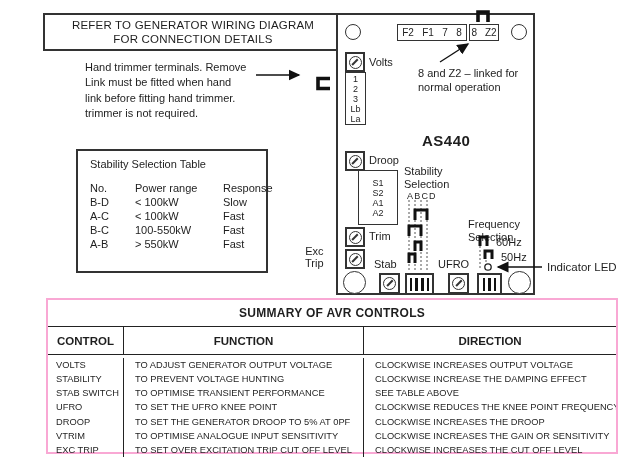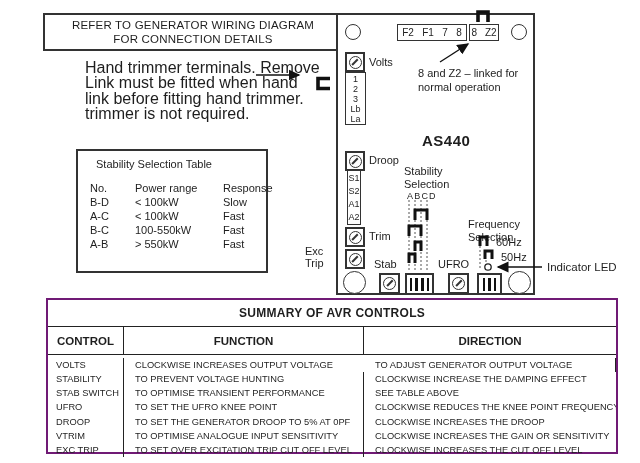--- a/index.html
+++ b/index.html
@@ -7,50 +7,50 @@
     position:relative;width:640px;height:463px;background:#ffffff;overflow:hidden;
     font-family:"Liberation Sans",sans-serif;color:#1e1e1e;
   }
   .abs{position:absolute;}
   
   .refer-box{
     left:43px;top:13px;width:300px;height:38px;border:2px solid #333;box-sizing:border-box;
     display:flex;flex-direction:column;align-items:center;justify-content:center;
     font-size:11.5px;line-height:14px;text-align:center;letter-spacing:.2px;
   }
-  .hand-note{left:85px;top:60px;font-size:16px;line-height:15.3px;}
+  .hand-note{left:85px;top:60px;font-size:11px;line-height:15.3px;}
   
   .stabtable{
     left:76px;top:149px;width:192px;height:124px;border:2px solid #333;box-sizing:border-box;
     padding:7px 0 0 12px;font-size:11px;
   }
-  .stabtable .st-title{margin-bottom:11px;margin-left:6px;}
+  .stabtable .st-title{margin-bottom:11px;}
   .st-grid{display:grid;grid-template-columns:45px 88px auto;line-height:14px;}
   .st-head{margin-bottom:0;}
   
-  .exc{left:305px;top:246px;font-size:11px;line-height:11.5px;text-align:left;}
+  .exc{left:305px;top:246px;font-size:11px;line-height:11.5px;text-align:right;}
   
   .board{left:336px;top:13px;width:199px;height:282px;border:2px solid #333;box-sizing:border-box;background:#fff;}
   .hole{border:1.6px solid #333;border-radius:50%;background:#fff;box-sizing:border-box;}
   .tstrip{border:1.5px solid #333;box-sizing:border-box;display:flex;align-items:center;justify-content:space-around;font-size:10px;}
   .tblock{border:1.5px solid #333;box-sizing:border-box;display:flex;flex-direction:column;align-items:center;justify-content:space-around;font-size:9px;padding:1px 0;}
   .pot{width:20px;height:20px;border:2px solid #333;box-sizing:border-box;display:flex;align-items:center;justify-content:center;background:#fff;}
   .dial{width:13px;height:13px;border:1.6px solid #333;border-radius:50%;box-sizing:border-box;position:relative;}
   .dial::after{content:"";position:absolute;left:4.7px;top:1px;width:1.6px;height:8px;background:#333;transform:rotate(45deg);}
   .conn{border:2px solid #333;box-sizing:border-box;display:flex;align-items:center;justify-content:center;gap:3px;background:#fff;}
   .conn .pin{width:2.6px;height:13px;background:#111;}
   .blabel{font-size:11px;line-height:13px;}
   .small{font-size:11px;}
   .as440{font-size:15px;font-weight:600;letter-spacing:.5px;}
   .abcd{font-size:9px;letter-spacing:1.2px;}
   .led-label{left:547px;top:261px;font-size:11.5px;}
   
   .overlay{position:absolute;left:0;top:0;width:640px;height:463px;pointer-events:none;}
   
-  .summary{left:46px;top:298px;width:572px;height:156px;border:2px solid #701a75;box-sizing:border-box;background:#fff;}
+  .summary{left:46px;top:298px;width:572px;height:156px;border:2px solid #f9a8d4;box-sizing:border-box;background:#fff;}
   .sum-title{height:26px;border-bottom:1.6px solid #222;display:flex;align-items:center;justify-content:center;font-weight:bold;font-size:12px;letter-spacing:.3px;}
   .sum-head{display:grid;grid-template-columns:76px 240px auto;height:27px;border-bottom:1.6px solid #222;font-weight:bold;font-size:11.5px;}
   .sum-head > div{display:flex;align-items:center;justify-content:center;}
   .sum-body{display:grid;grid-template-columns:76px 240px auto;font-size:9.3px;padding-top:3px;}
   .sum-body .cell{line-height:14.2px;white-space:nowrap;overflow:hidden;}
   .c1{padding-left:8px;}
   .c2{padding-left:11px;}
   .c3{padding-left:11px;}
   .vline1,.vline2{border-right:1.4px solid #222;}
 </style>
@@ -140,21 +140,21 @@
       <div>normal operation</div>
     </div>
 
     <div class="abs as440" style="left:84px;top:117px;">AS440</div>
 
     <div class="abs pot" style="left:7px;top:136px;">
         <div class="dial"></div>
       </div>
     <div class="abs blabel" style="left:31px;top:139px;">Droop</div>
 
-    <div class="abs tblock" style="left:9px;top:155px;width:14px;height:55px;">
+    <div class="abs tblock" style="left:20px;top:155px;width:40px;height:55px;justify-content:center;">
       <span>S1</span>
       <span>S2</span>
       <span>A1</span>
       <span>A2</span>
     </div>
 
     <div class="abs blabel" style="left:66px;top:150px;">
       <div>Stability</div>
       <div>Selection</div>
     </div>
@@ -237,22 +237,22 @@
 
   <div class="abs summary">
     <div class="sum-title">SUMMARY OF AVR CONTROLS</div>
     <div class="sum-head">
       <div class="vline1">CONTROL</div>
       <div class="vline2">FUNCTION</div>
       <div>DIRECTION</div>
     </div>
     <div class="sum-body" style="height:99px;">
       <div class="cell c1 vline1">VOLTS</div>
+      <div class="cell c2 vline2">TO ADJUST GENERATOR OUTPUT VOLTAGE</div>
       <div class="cell c3">CLOCKWISE INCREASES OUTPUT VOLTAGE</div>
-      <div class="cell c2 vline2">TO ADJUST GENERATOR OUTPUT VOLTAGE</div>
 
       <div class="cell c1 vline1">STABILITY</div>
       <div class="cell c2 vline2">TO PREVENT VOLTAGE HUNTING</div>
       <div class="cell c3">CLOCKWISE INCREASE THE DAMPING EFFECT</div>
 
       <div class="cell c1 vline1">STAB  SWITCH</div>
       <div class="cell c2 vline2">TO OPTIMISE TRANSIENT PERFORMANCE</div>
       <div class="cell c3">SEE TABLE ABOVE</div>
 
       <div class="cell c1 vline1">UFRO</div>

